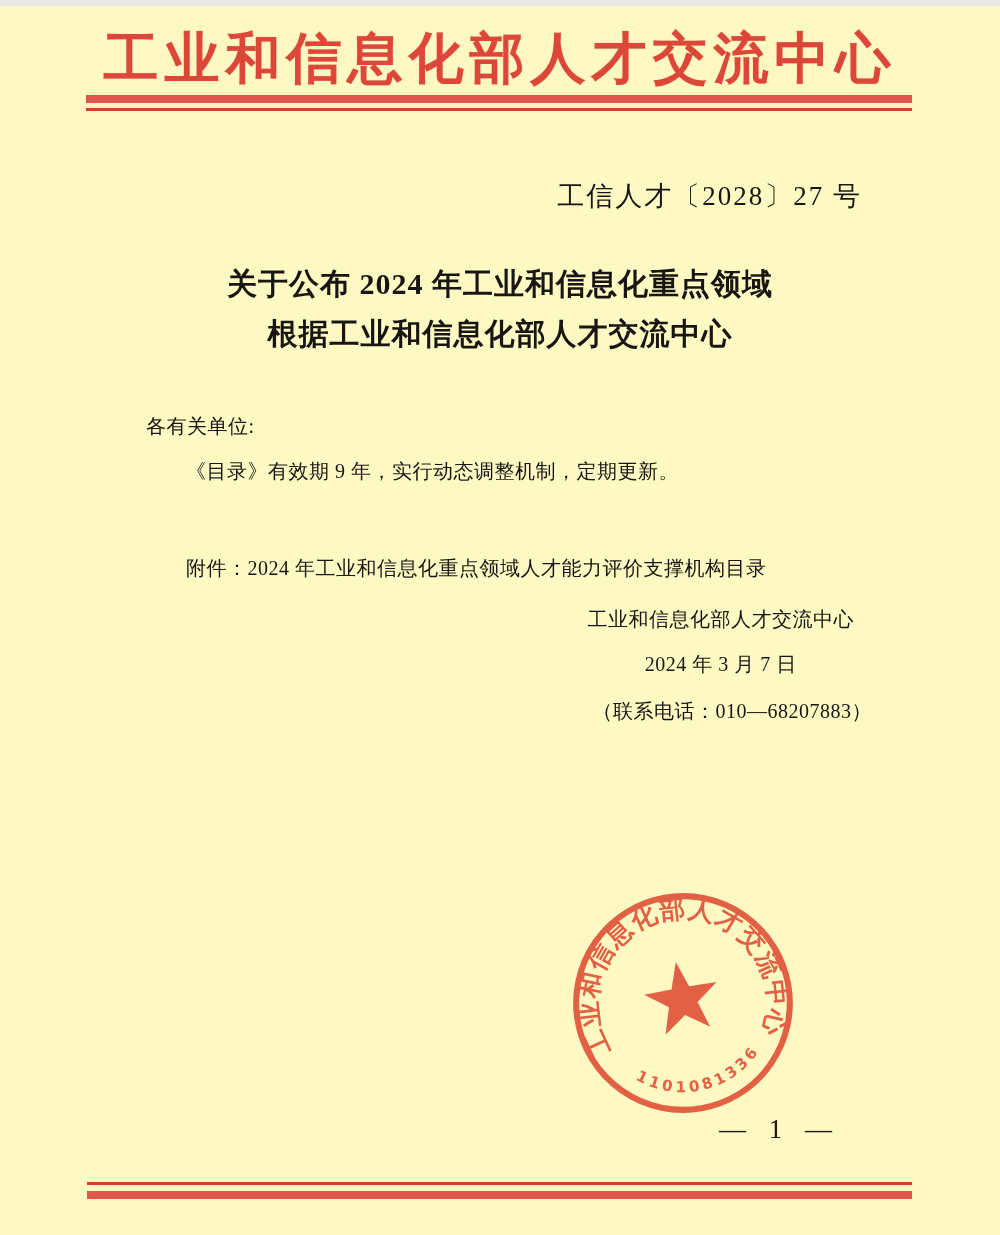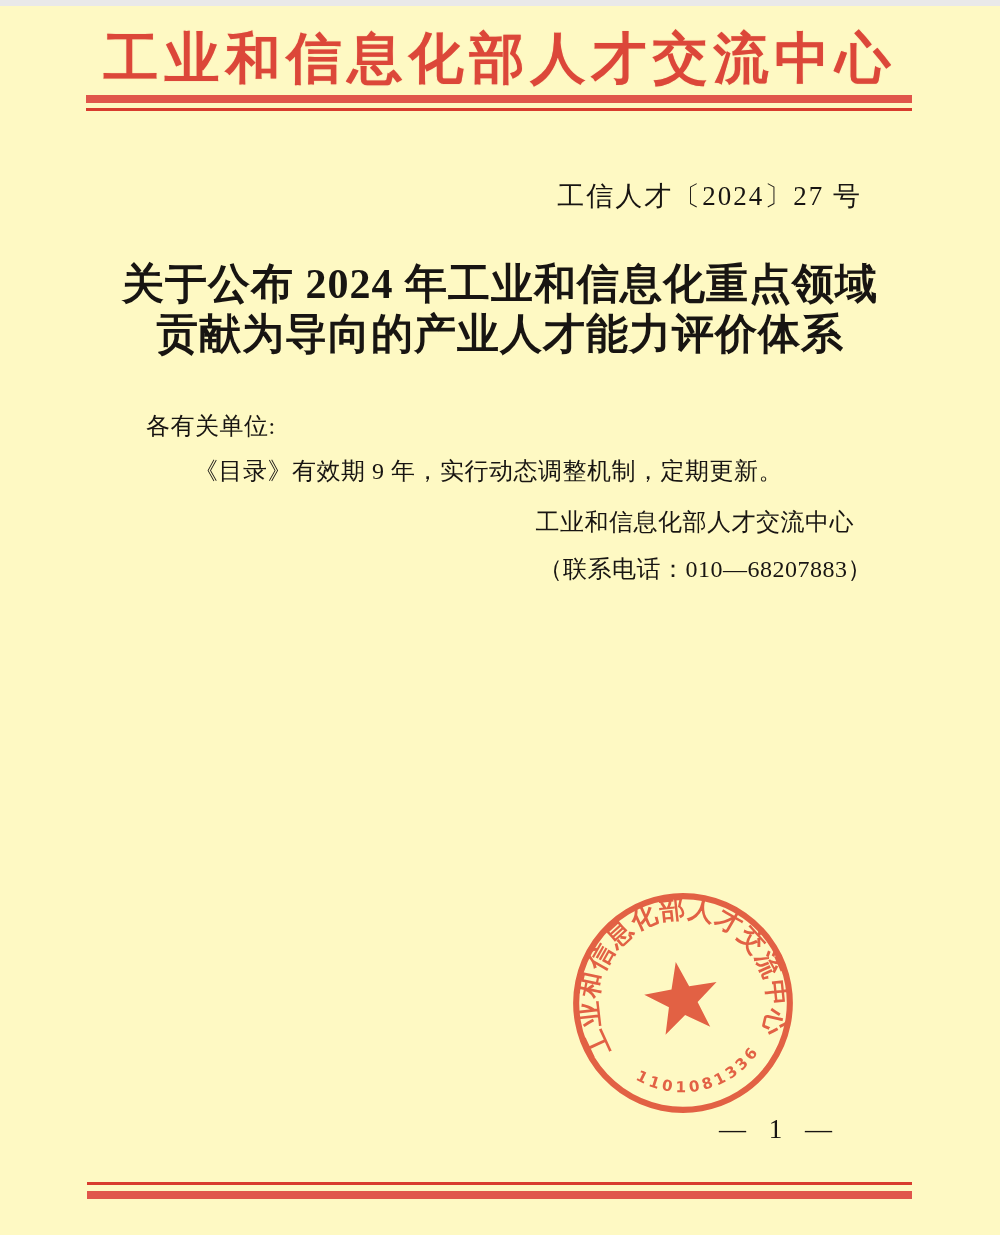--- a/index.html
+++ b/index.html
@@ -32,29 +32,29 @@
     position: absolute;
     top: 172px; right: 138px;
     font-size: 27px;
     letter-spacing: 2px;
     white-space: nowrap;
   }
   .title-block {
     position: absolute;
     top: 253px; left: 0; right: 0;
     text-align: center;
-    font-size: 42px;
+    font-size: 30px;
     font-weight: bold;
     line-height: 50px;
     letter-spacing: 1px;
   }
   .content {
     position: absolute;
     top: 398px; left: 146px; right: 128px;
-    font-size: 24px;
+    font-size: 20px;
     line-height: 45px;
     text-align: justify;
     letter-spacing: 0.5px;
   }
   .salutation { text-align: left; }
   .para { text-indent: 2em; }
   .attachment { text-indent: 2em; margin-top: 52px; }
   .sig-area { text-align: right; margin-top: 6px; padding-right: 18px; }
   .sig-inner { display: inline-block; text-align: center; }
   .sig-line, .date-line { white-space: nowrap; }
@@ -84,33 +84,35 @@
 <div class="page">
 
   <div class="letterhead">工业和信息化部人才交流中心</div>
 
   <div class="rules-top">
     <div class="rule-thick"></div>
     <div class="rule-gap"></div>
     <div class="rule-thin"></div>
   </div>
 
-  <div class="doc-number">工信人才〔2024〕27 号</div>
+  <div class="doc-number">工信人才〔2028〕27 号</div>
 
   <div class="title-block">
     <div>关于公布 2024 年工业和信息化重点领域</div>
-    <div>贡献为导向的产业人才能力评价体系</div>
+    <div>根据工业和信息化部人才交流中心</div>
   </div>
 
   <div class="content">
     <div class="salutation">各有关单位:</div>
     <div class="para">《目录》有效期 9 年，实行动态调整机制，定期更新。</div>
+    <div class="attachment">附件：2024 年工业和信息化重点领域人才能力评价支撑机构目录</div>
     <div class="sig-area">
       <div class="sig-inner">
         <div class="sig-line">工业和信息化部人才交流中心</div>
+        <div class="date-line">2024 年 3 月 7 日</div>
       </div>
     </div>
     <div class="contact">（联系电话：010—68207883）</div>
   </div>
 
   <div class="page-number">— 1 —</div>
 
   <div class="rules-bottom">
     <div class="rule-thin"></div>
     <div class="rule-gap"></div>

